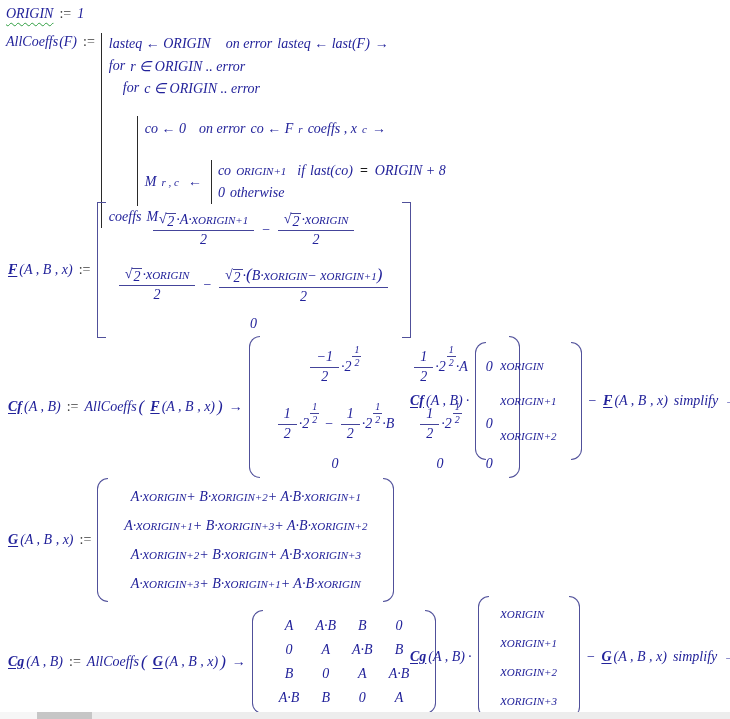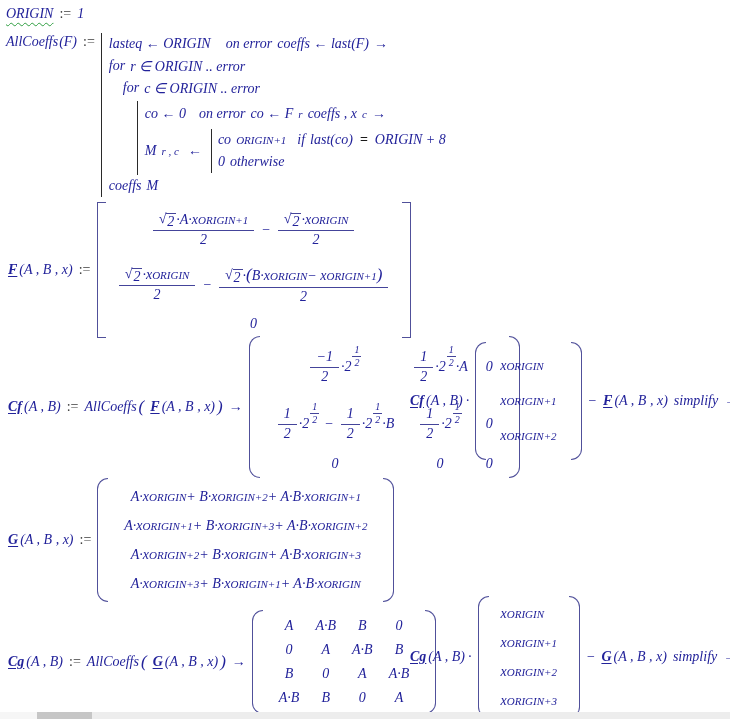--- a/index.html
+++ b/index.html
@@ -69,32 +69,32 @@
 <div class="eq" style="left:6px;top:33px;align-items:flex-start;">
   <div style="display:flex;align-items:center;gap:6px;margin-top:1px;">
     <span class="tk">AllCoeffs</span>
       <span class="tk" style="margin-left:-5px;">(F)</span>
     <span class="tk opc">:=</span>
   </div>
   <div class="pbar">
     <div class="pline">
       <span>lasteq ← ORIGIN</span>
       <span class="kw" style="margin-left:10px;">on error</span>
-      <span>coeffs ← last(F)</span>
+      <span>lasteq ← last(F)</span>
       <span>→</span>
     </div>
     <div class="pline">
       <span class="kw">for</span>
       <span>r ∈ ORIGIN .. error</span>
     </div>
     <div class="pline gap-l">
       <span class="kw">for</span>
       <span>c ∈ ORIGIN .. error</span>
     </div>
-    <div class="pbar" style="margin-left:28px;margin-top:2px;">
+    <div class="pbar" style="margin-left:28px;margin-top:17px;gap:16px;">
       <div class="pline" style="min-height:26px;">
         <span>co ← 0</span>
         <span class="kw" style="margin-left:8px;">on error</span>
         <span>co ← F</span>
           <span class="sb">r</span>
         <span class="kw">coeffs , x</span>
           <span class="sb">c</span>
         <span>→</span>
       </div>
       <div class="pline" style="align-items:center;min-height:48px;">

